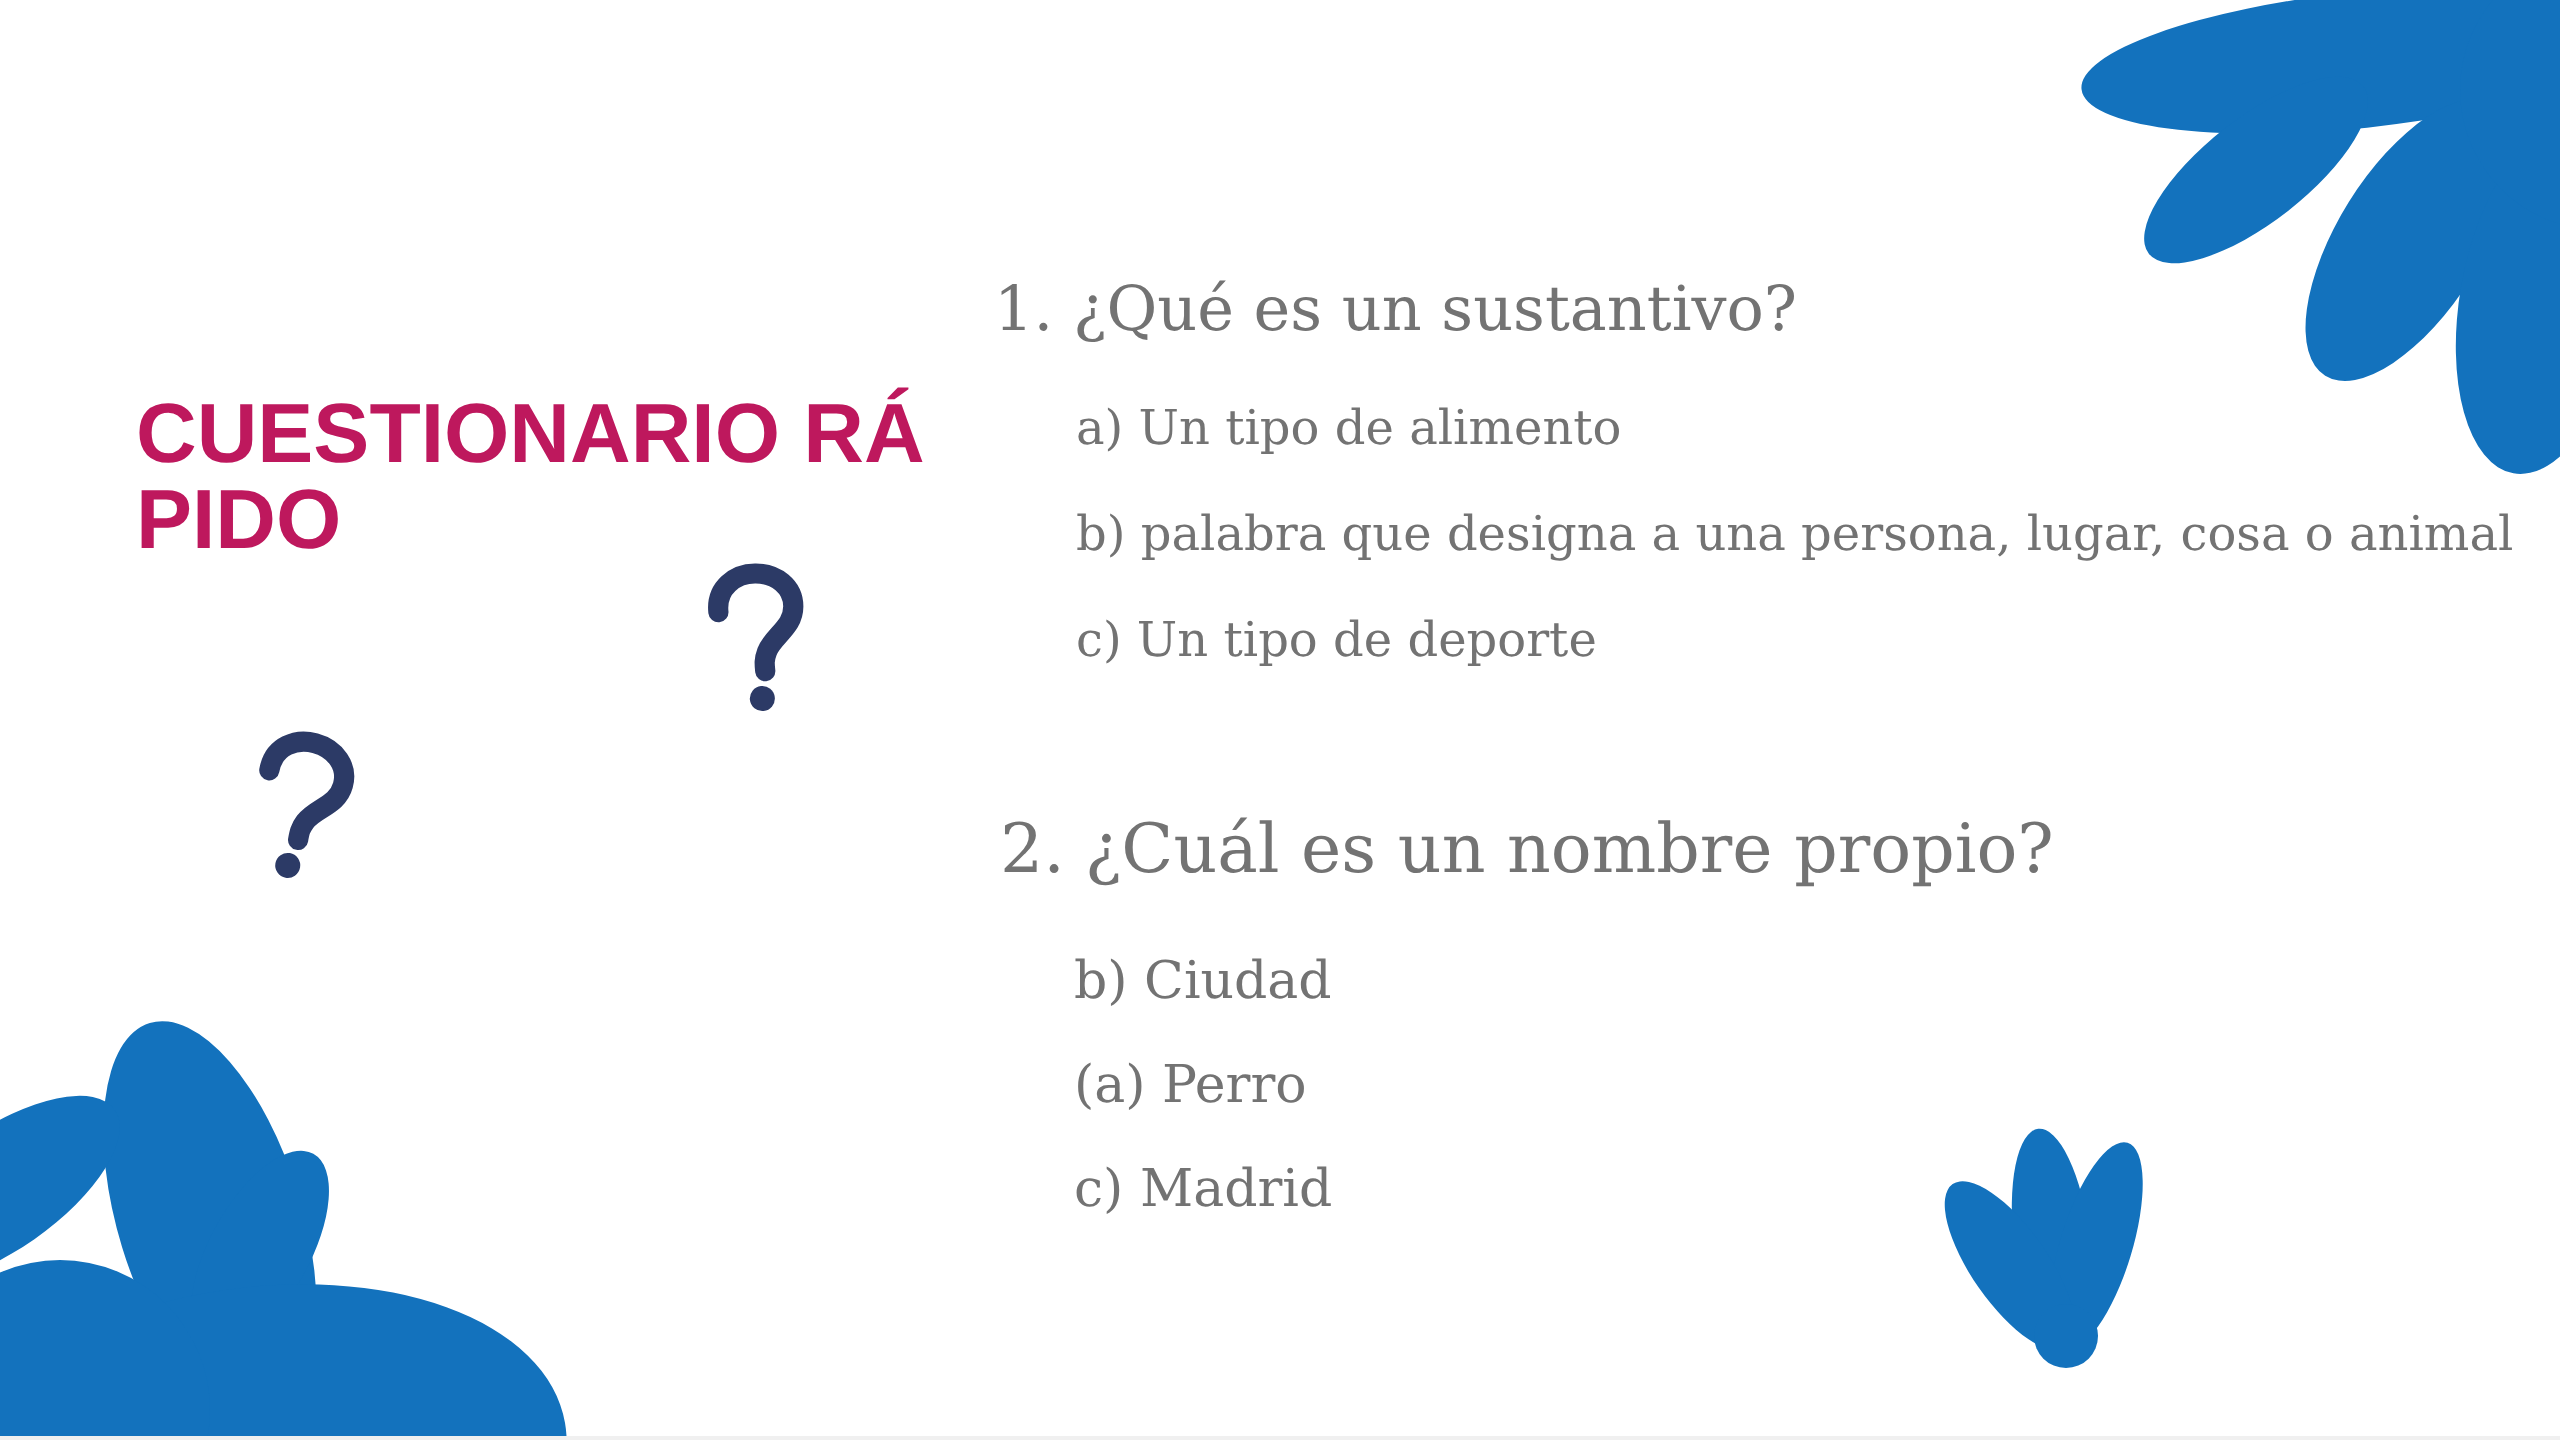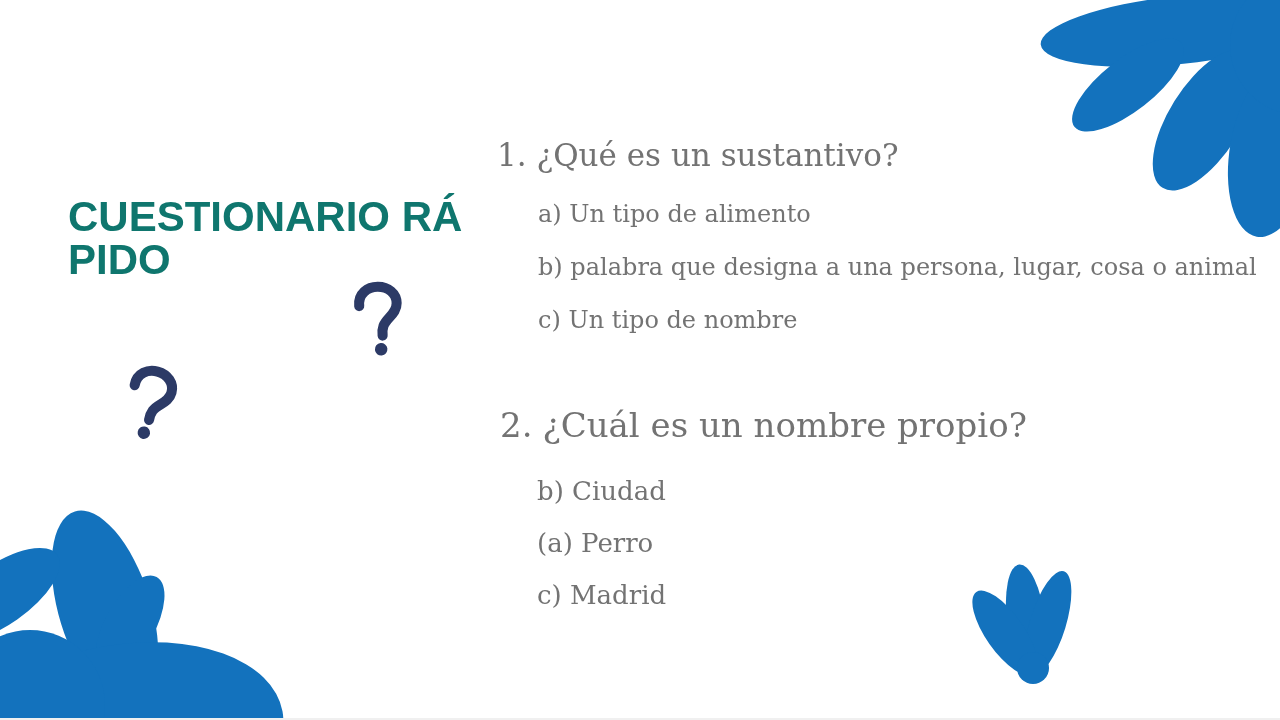--- a/index.html
+++ b/index.html
@@ -33,21 +33,21 @@
   
   .title {
     position: absolute;
     left: 68px;
     top: 167px;
     font-family: "Liberation Sans", sans-serif;
     font-weight: 800;
     font-size: 42px;
     line-height: 43px;
     letter-spacing: 0px;
-    color: #0f766e;
+    color: #be185d;
   }
   .title span { display: block; white-space: nowrap; }
 
   
   .question { position: absolute; color: #737373; }
   .q-heading { white-space: nowrap; }
   .q-number { display: inline-block; margin-right: 10px; }
 
   .question-1 { left: 497px; top: 137px; }
   .question-1 .q-heading { font-size: 31px; line-height: 36px; }
@@ -112,21 +112,21 @@
     <span>PIDO</span>
   </h1>
 
   <div class="question question-1">
     <div class="q-heading">
       <span class="q-number">1.</span><span>¿Qué es un sustantivo?</span>
     </div>
     <ul class="q-options">
       <li>a) Un tipo de alimento</li>
       <li>b) palabra que designa a una persona, lugar, cosa o animal</li>
-      <li>c) Un tipo de nombre</li>
+      <li>c) Un tipo de deporte</li>
     </ul>
   </div>
 
   <div class="question question-2">
     <div class="q-heading">
       <span class="q-number">2.</span><span>¿Cuál es un nombre propio?</span>
     </div>
     <ul class="q-options">
       <li>b) Ciudad</li>
       <li>(a) Perro</li>

